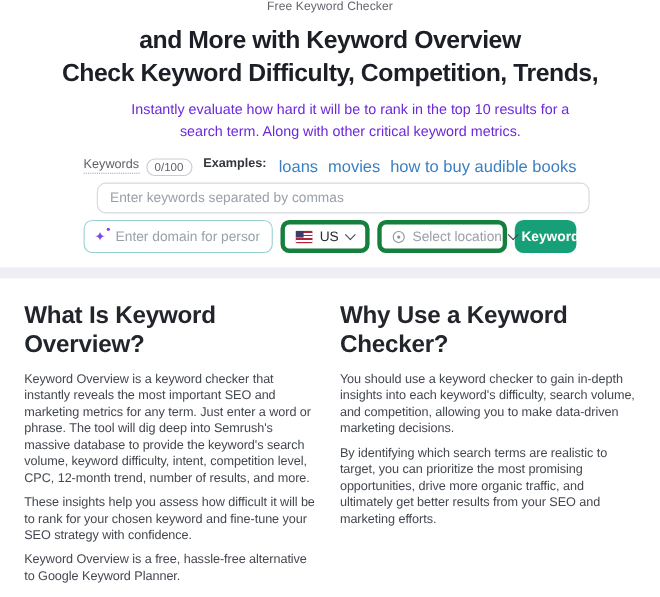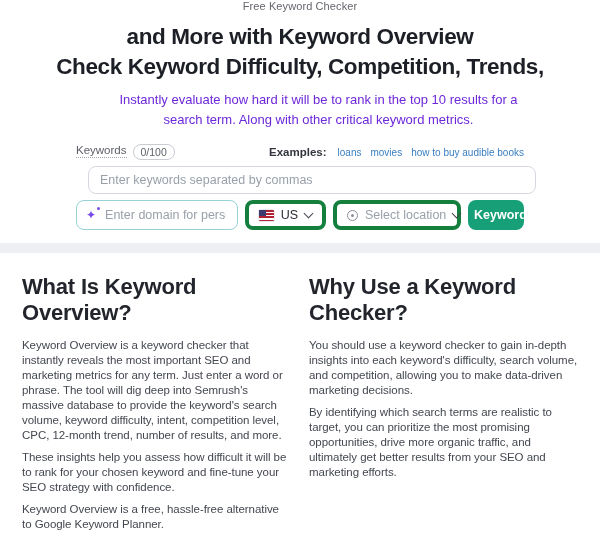--- a/index.html
+++ b/index.html
@@ -17,23 +17,23 @@
   .subtitle{margin-top:9px;font-size:13px;line-height:1.5;color:#6d28d9;margin-left:37px;}
   .subtitle span{display:block;white-space:nowrap;}
   
   .form{width:448px;margin:14px auto 0;}
   .form-labels{display:flex;justify-content:space-between;align-items:center;
      font-size:11.5px;height:17px;}
   .labels-left{display:flex;align-items:flex-start;}
   .kw-label{color:#5c5f66;border-bottom:1px dotted #a2a7af;padding-bottom:1px;cursor:help;}
   .kw-badge{border:1px solid #c8ccd3;border-radius:10px;padding:1px 7px;
      font-size:10.5px;color:#5c5f66;margin-left:6px;background:#fff;}
-  .examples{display:flex;gap:9px;align-items:flex-end;}
+  .examples{display:flex;gap:9px;align-items:flex-start;}
   .examples-label{color:#33363d;font-weight:600;margin-right:2px;font-size:11.5px;}
-  .example-link{color:#3a7fc2;cursor:pointer;font-size:10px;}
+  .example-link{color:#3a7fc2;cursor:pointer;font-size:15px;}
   .kw-input{width:100%;box-sizing:border-box;height:28px;margin-top:6px;
      border:1px solid #d5d8de;border-radius:8px;padding:0 11px;
      font-size:12.5px;color:#701a75;font-family:Liberation Sans, sans-serif;outline:none;margin-left:12px;}
   .kw-input::placeholder{color:#9aa0aa;}
   .row2{display:flex;gap:7px;margin-top:6px;height:30px;}
   .domain-wrap{flex:1;display:flex;align-items:center;gap:7px;
      border:1.5px solid #96d2d4;border-radius:8px;padding:0 9px;background:#fff;min-width:0;}
   .sparkle{color:#7b49e8;font-size:12px;line-height:1;position:relative;flex:none;}
   .sparkle::after{content:"";position:absolute;top:-2px;right:-4px;width:3px;height:3px;
      border-radius:50%;background:#7b49e8;}
@@ -42,21 +42,21 @@
   .domain-input::placeholder{color:#9aa0aa;}
   .select{display:flex;align-items:center;gap:7px;border:4px solid #15803d;
      border-radius:8px;padding:0 10px;background:#fff;cursor:pointer;box-sizing:border-box;}
   .flag{width:15px;height:11px;border-radius:1px;flex:none;position:relative;
      background:repeating-linear-gradient(180deg,#b22234 0 1.6px,#ffffff 1.6px 3.2px);
      box-shadow:0 0 0 0.5px #d0d3d8;}
   .flag::before{content:"";position:absolute;top:0;left:0;width:7px;height:6px;background:#3c3b6e;}
   .country-code{font-size:12.5px;color:#2b2e35;font-weight:500;}
   .chev{width:6px;height:6px;border-right:1.5px solid #44474e;border-bottom:1.5px solid #44474e;
      transform:rotate(45deg);margin-top:-4px;flex:none;}
-  .location{width:128px;}
+  .location{width:118px;}
   .location .chev{margin-left:auto;}
   .loc-icon{width:11px;height:11px;border:1.3px solid #8b9099;border-radius:50%;
      position:relative;flex:none;box-sizing:border-box;}
   .loc-icon::after{content:"";position:absolute;top:50%;left:50%;width:3px;height:3px;
      margin:-1.5px 0 0 -1.5px;border-radius:50%;background:#8b9099;}
   .loc-text{font-size:12.5px;color:#9aa0aa;white-space:nowrap;}
   .search-btn{width:56px;border:none;border-radius:8px;background:#17a077;color:#ffffff;
      font-size:12.5px;font-weight:600;font-family:inherit;cursor:pointer;}
   
   .divider{height:10px;background:#edeff4;margin-top:13px;}

